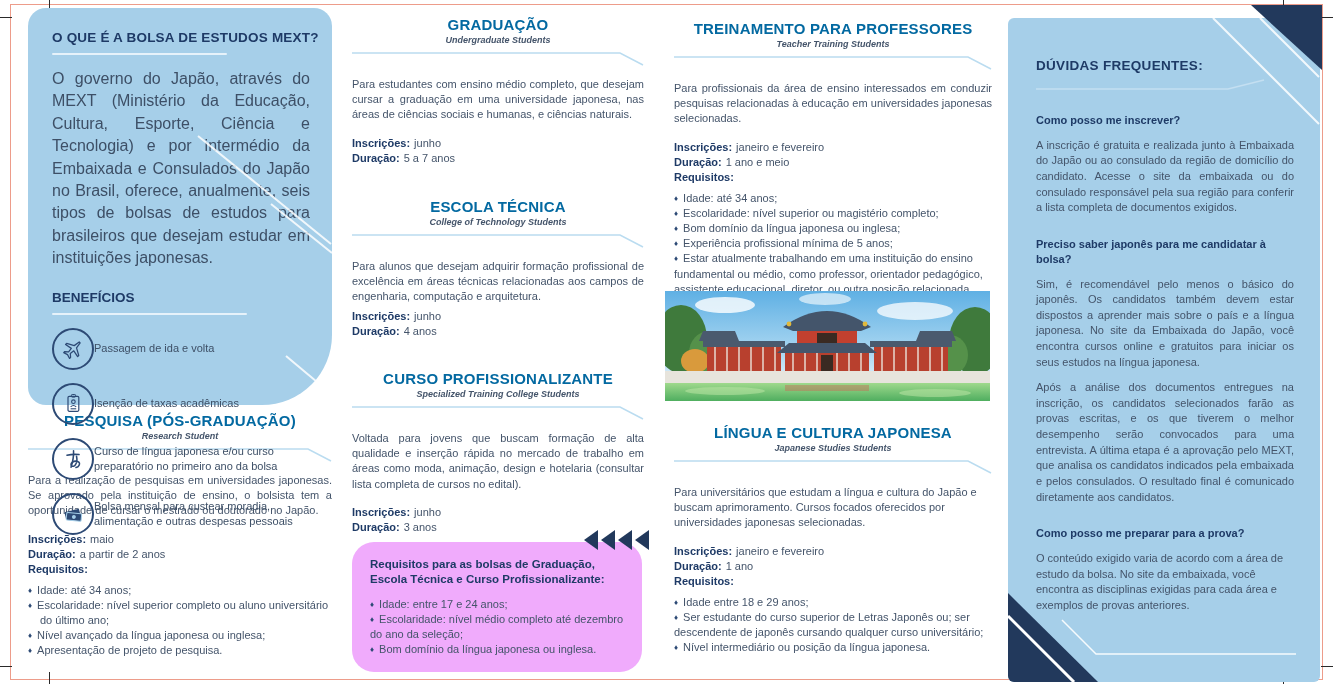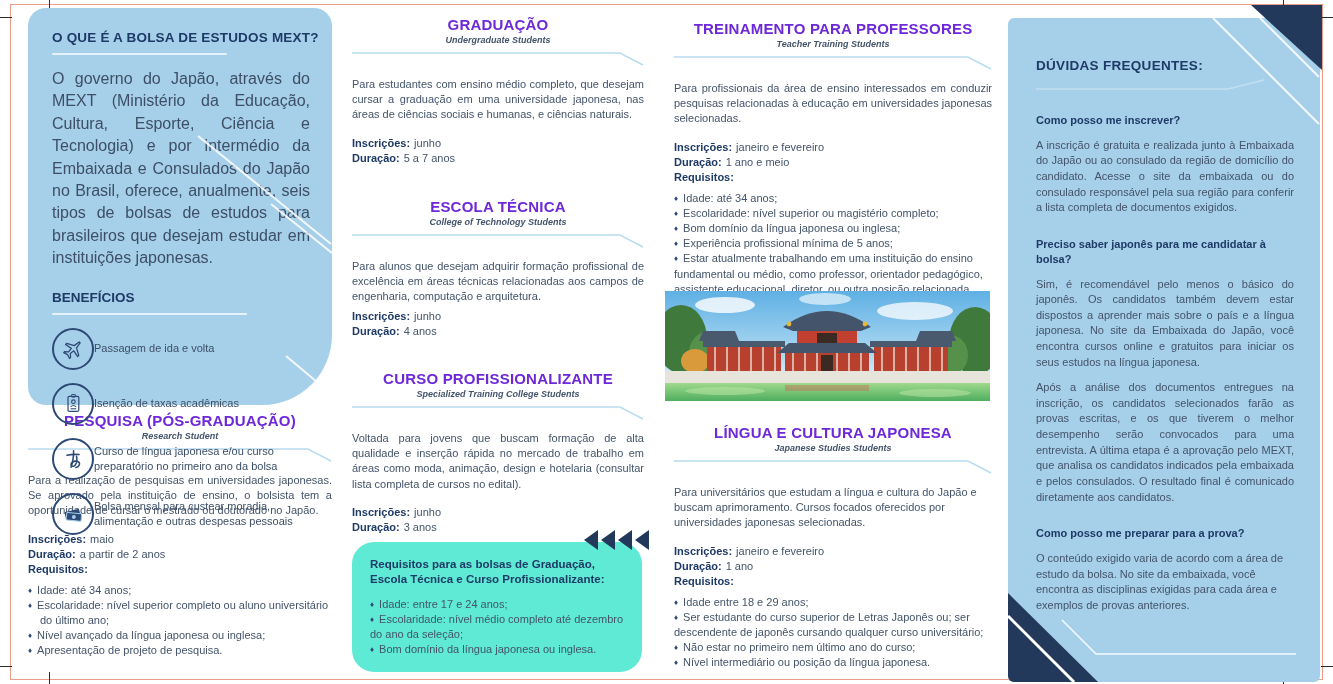--- a/index.html
+++ b/index.html
@@ -20,33 +20,33 @@
   .white-rule{height:2px;background:#e6f2fa;border-radius:1px;}
   .intro-body{font-size:16px;line-height:1.4;text-align:justify;color:#3d4f66;margin-top:13px;}
   .benefits-title{font-size:13.5px;font-weight:bold;color:#1e3a66;margin-top:20px;}
   .benefit{display:flex;align-items:center;gap:0;margin-top:13px;position:relative;z-index:2;}
   .benefit-icon{width:38px;height:38px;border:2px solid #2d4a75;border-radius:50%;
                 display:flex;align-items:center;justify-content:center;flex:0 0 auto;background:transparent;}
   .benefit-label{font-size:11px;line-height:1.3;color:#3d4f66;}
 
   
   .section{position:absolute;text-align:center;}
-  .sec-title{font-size:15px;font-weight:bold;color:#6d28d9;letter-spacing:.2px;}
+  .sec-title{font-size:15px;font-weight:bold;color:#0369a1;letter-spacing:.2px;}
   .sec-sub{font-size:9px;font-style:italic;font-weight:bold;color:#44546a;margin-top:2px;}
   .rule-svg{display:block;margin-top:5px;}
   .sec-body{font-size:11px;line-height:1.38;text-align:justify;color:#44546a;margin-top:11px;}
   .kv{text-align:left;font-size:11px;line-height:1.4;color:#44546a;}
   .kv.first{margin-top:13px;}
   .kv .k{font-weight:bold;color:#1e3a66;margin-right:4px;}
   .bullets{list-style:none;text-align:left;font-size:11px;line-height:1.38;color:#44546a;margin-top:5px;}
   .bullets li::before{content:"\2666";font-size:8px;color:#2d4a75;margin-right:5px;position:relative;top:-1px;}
   .bullets.hang li{padding-left:12px;text-indent:-12px;}
 
   
-  .req-box{position:absolute;left:352px;top:542px;width:290px;background:#5eead4;border-radius:22px;
+  .req-box{position:absolute;left:352px;top:542px;width:290px;background:#f0abfc;border-radius:22px;
            padding:15px 18px 14px 18px;box-sizing:border-box;}
   .req-box .t{font-size:11.5px;font-weight:bold;color:#1e3a66;line-height:1.3;text-align:left;}
   .req-box .bullets{margin-top:10px;}
   .arrows{position:absolute;left:584px;top:530px;display:flex;gap:3px;z-index:3;}
   .arrow{width:0;height:0;border-top:10px solid transparent;border-bottom:10px solid transparent;
          border-right:14px solid #22395c;}
 
   
   .faq-title{font-size:13.5px;font-weight:bold;color:#1e3a66;letter-spacing:.3px;position:relative;z-index:2;}
   .faq-q{font-size:11px;font-weight:bold;color:#1e3a66;margin-top:21px;line-height:1.35;position:relative;z-index:2;}
@@ -300,21 +300,20 @@
     <svg class="rule-svg" width="318" height="16" viewBox="0 0 318 16">
       <polyline points="0,3 294,3 317,15" fill="none" stroke="#badcf0" stroke-width="1.5"></polyline>
     </svg>
     <p class="sec-body" style="text-align:left;">Para universitários que estudam a língua e cultura do Japão e buscam aprimoramento. Cursos focados oferecidos por universidades japonesas selecionadas.</p>
     <div class="kv first"><span class="k">Inscrições:</span><span class="v">janeiro e fevereiro</span></div>
     <div class="kv"><span class="k">Duração:</span><span class="v">1 ano</span></div>
     <div class="kv"><span class="k">Requisitos:</span></div>
     <ul class="bullets">
       <li>Idade entre 18 e 29 anos;</li>
       <li>Ser estudante do curso superior de Letras Japonês ou; ser descendente de japonês cursando qualquer curso universitário;</li>
-      <li>Não estar no primeiro nem último ano do curso;</li>
       <li>Nível intermediário ou posição da língua japonesa.</li>
     </ul>
   </section>
 
   <div class="panel faq-panel">
     <svg class="deco" width="312" height="664" viewBox="0 0 312 664">
       <line x1="205" y1="0" x2="311" y2="106" stroke="#ffffff" stroke-width="2" opacity="0.85"></line>
       <line x1="252" y1="0" x2="311" y2="59" stroke="#ffffff" stroke-width="2" opacity="0.85"></line>
       <polygon points="0,575 90,664 0,664" fill="#22395c"></polygon>
       <line x1="0" y1="598" x2="66" y2="664" stroke="#ffffff" stroke-width="3"></line>

